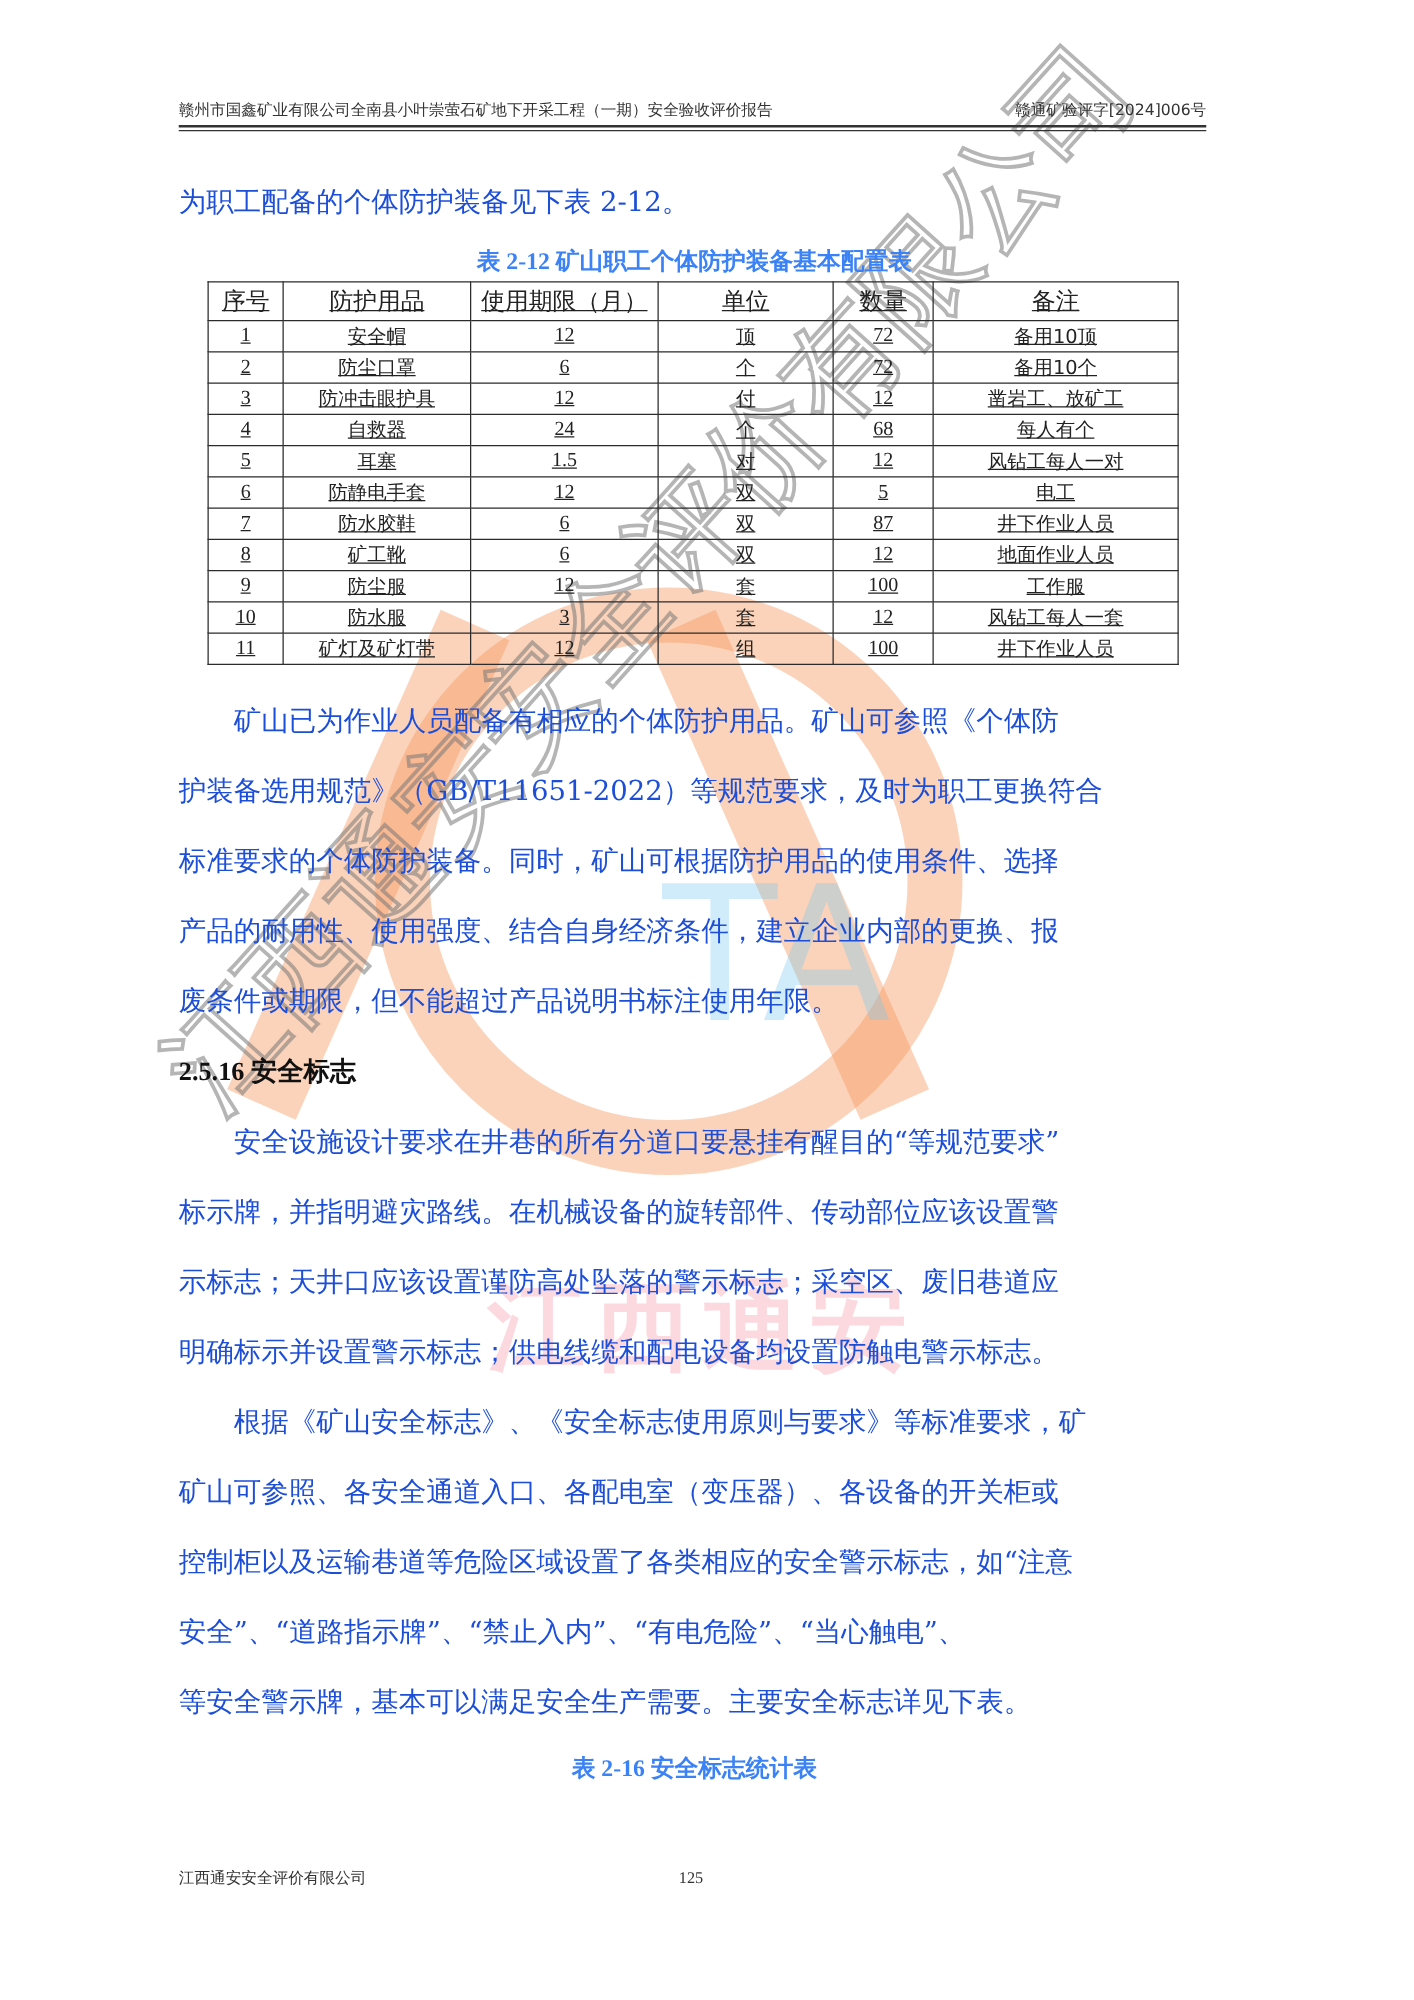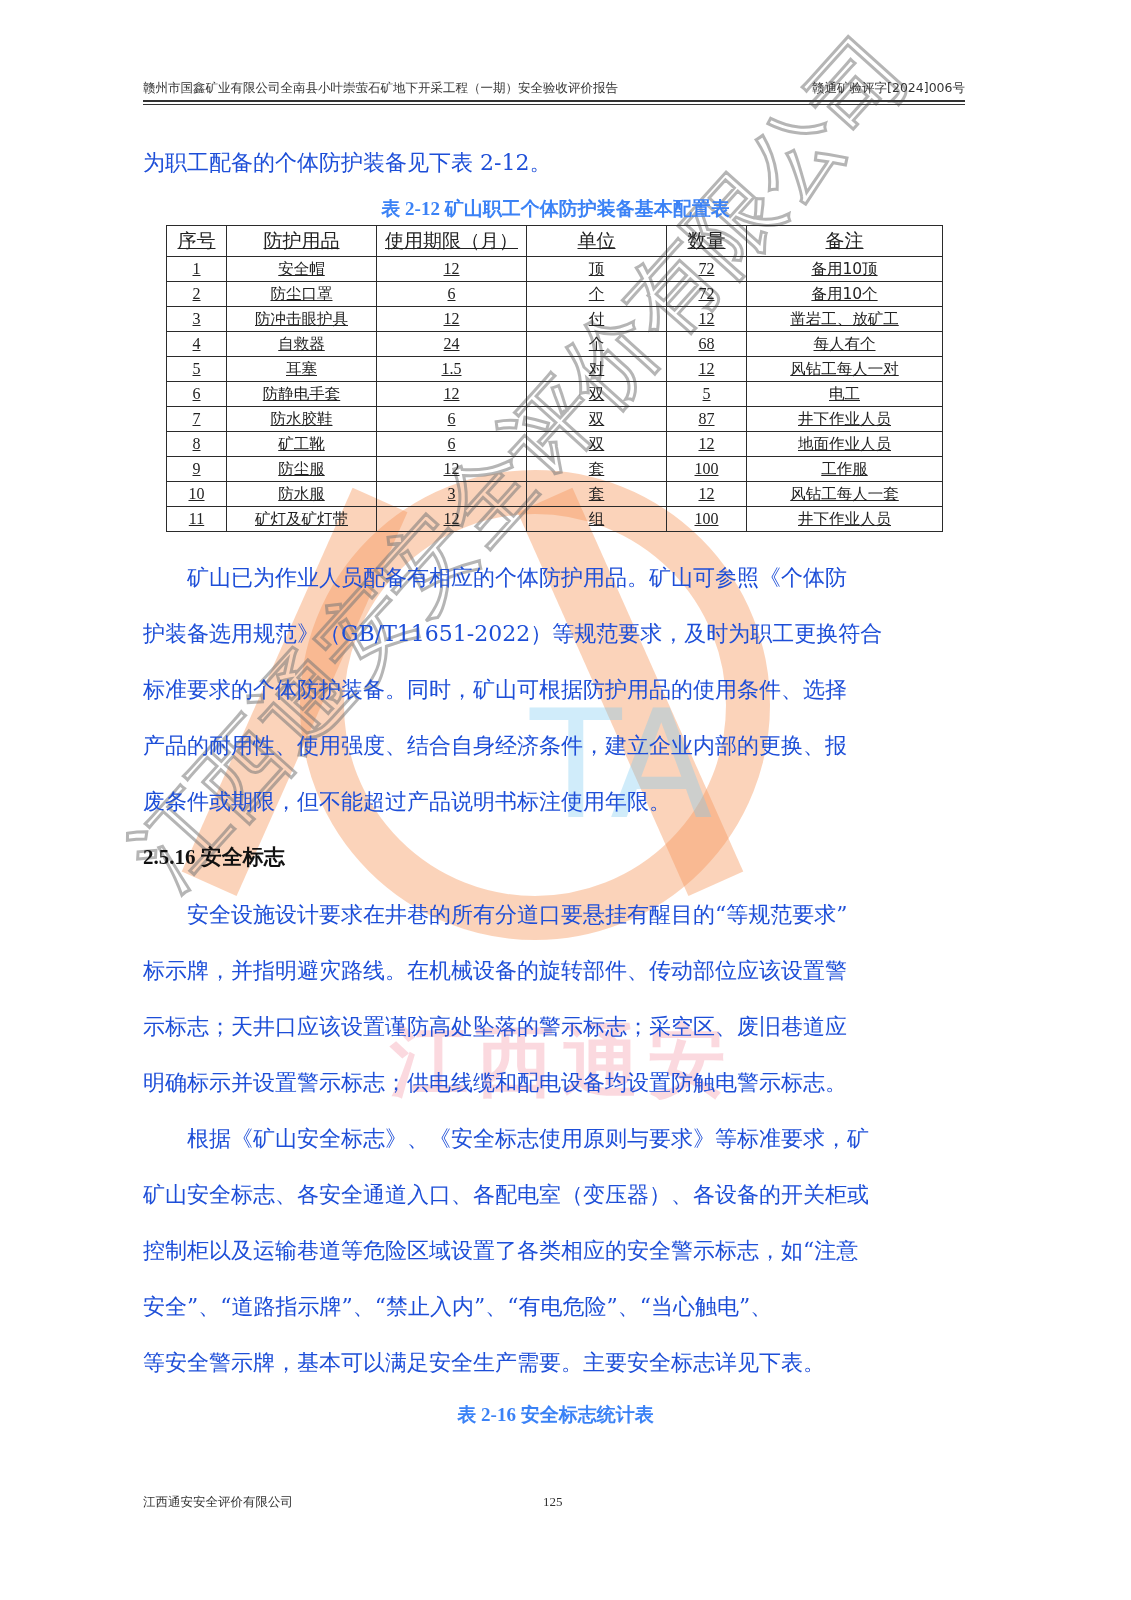--- a/index.html
+++ b/index.html
@@ -224,21 +224,21 @@
 <div class="para" style="top:789px;">废条件或期限，但不能超过产品说明书标注使用年限。</div>
 
 <div class="section-heading">2.5.16 安全标志</div>
 
 <div class="para" style="top:902px;">　　安全设施设计要求在井巷的所有分道口要悬挂有醒目的“等规范要求”</div>
 <div class="para" style="top:958px;">标示牌，并指明避灾路线。在机械设备的旋转部件、传动部位应该设置警</div>
 <div class="para" style="top:1014px;">示标志；天井口应该设置谨防高处坠落的警示标志；采空区、废旧巷道应</div>
 <div class="para" style="top:1070px;">明确标示并设置警示标志；供电线缆和配电设备均设置防触电警示标志。</div>
 
 <div class="para" style="top:1126px;">　　根据《矿山安全标志》、《安全标志使用原则与要求》等标准要求，矿</div>
-<div class="para" style="top:1182px;">矿山安全标志、各安全通道入口、各配电室（变压器）、各设备的开关柜或</div>
+<div class="para" style="top:1182px;">矿山可参照、各安全通道入口、各配电室（变压器）、各设备的开关柜或</div>
 <div class="para" style="top:1238px;">控制柜以及运输巷道等危险区域设置了各类相应的安全警示标志，如“注意</div>
 <div class="para" style="top:1294px;">安全”、“道路指示牌”、“禁止入内”、“有电危险”、“当心触电”、</div>
 <div class="para" style="top:1350px;">等安全警示牌，基本可以满足安全生产需要。主要安全标志详见下表。</div>
 
 <div class="caption" style="top:1402px;">表 2-16 安全标志统计表</div>
 
 <div class="footer-left">江西通安安全评价有限公司</div>
 <div class="footer-page">125</div>
 
 </body></html>

